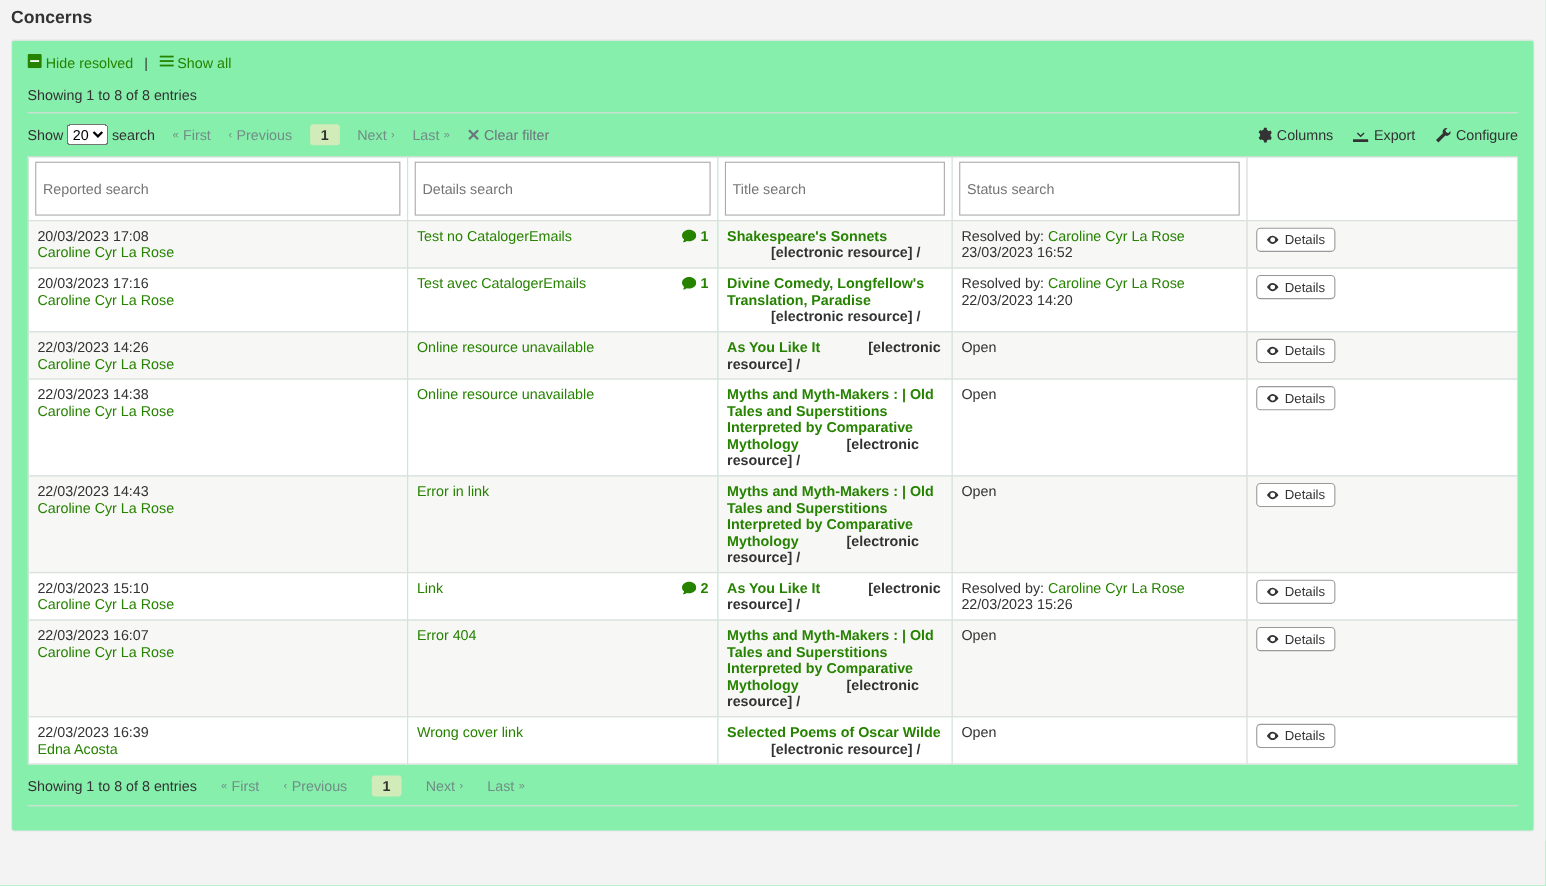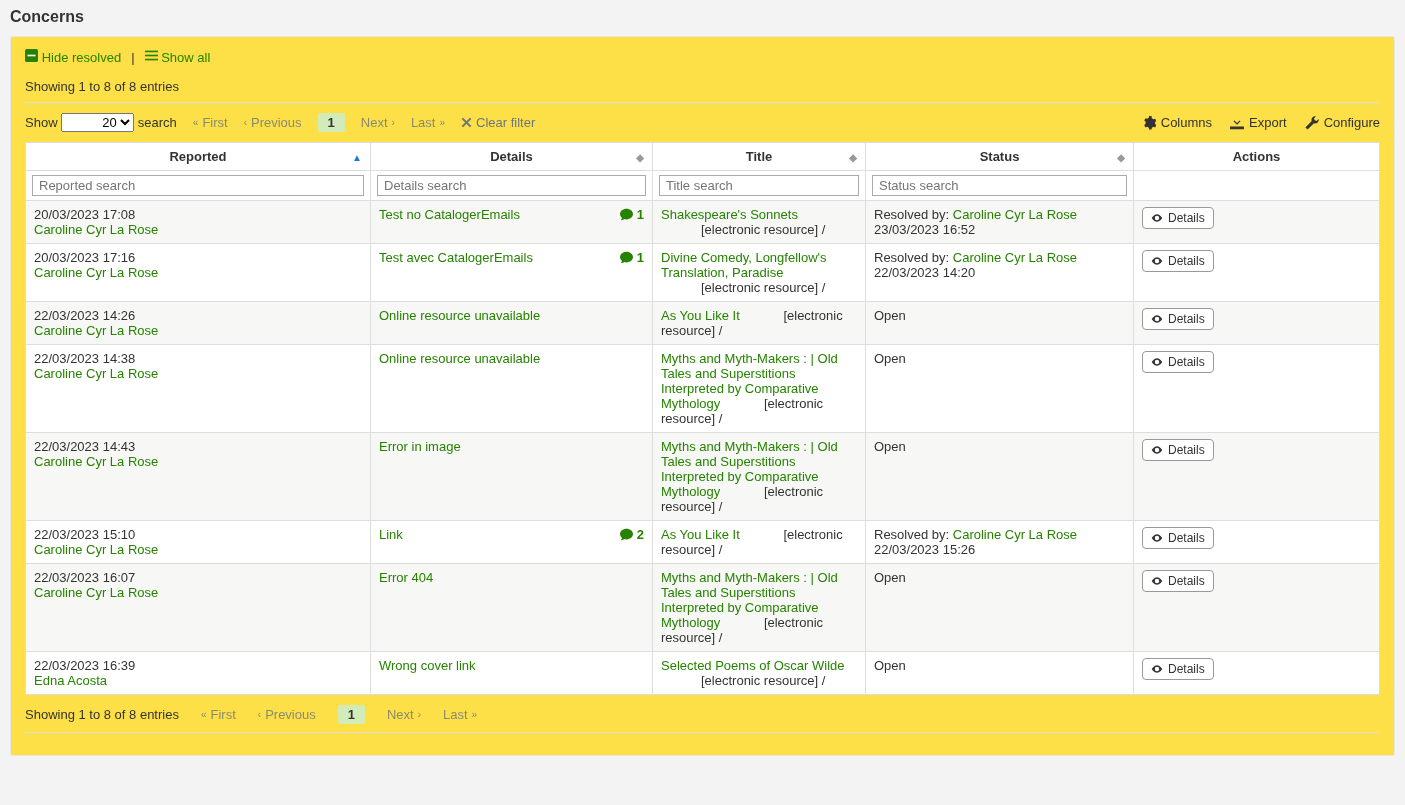--- a/index.html
+++ b/index.html
@@ -1,44 +1,44 @@
 <!DOCTYPE html>
 <html><head>
 <meta charset="utf-8">
 <style>
 html,body{margin:0;padding:0;font-family:Arial,Helvetica,sans-serif;font-size:13px;color:#333;background:#f3f3f3;}
 .page{padding:8px 10px;}
 h1{margin:0 0 10px 0;font-size:16px;font-weight:bold;color:#333;}
-.panel{background:#fde047;border:1px solid #e5e5e5;border-radius:3px;padding:12px 14px;}
+.panel{background:#86efac;border:1px solid #e5e5e5;border-radius:3px;padding:12px 14px;}
 .green-link{color:#268300;text-decoration:none;cursor:pointer;}
 .controls-line{display:flex;align-items:center;gap:8px;flex-wrap:wrap;}
 .separator{color:#333;padding:0 2px;}
 .showing{margin:14px 0 8px 0;color:#333;}
 hr.sep{border:none;border-top:1px solid #ddd;margin:8px 0 10px 0;}
 .toolbar{display:flex;align-items:center;gap:16px;flex-wrap:wrap;}
 .toolbar .right{margin-left:auto;display:flex;gap:18px;align-items:flex-end;}
-select{font-size:13px;padding-left:36px;}
+select{font-size:13px;}
 .pager-link{color:#6c757d;cursor:pointer;display:inline-flex;align-items:center;gap:4px;}
 .pager-link.disabled{color:#6c757d;opacity:.8;cursor:default;}
 .page-num{background:#d2ecb9;border-radius:3px;padding:2px 10px;font-weight:bold;color:#333;}
 .search-input{border:1px solid #aaa;height:20px;width:160px;padding:0 4px;font-size:13px;}
 .tool-link{color:#333;cursor:pointer;display:inline-flex;align-items:center;gap:5px;}
 .muted{color:#6c757d;}
 table{width:100%;border-collapse:collapse;margin-top:10px;table-layout:fixed;}
 th,td{border:1px solid #ddd;padding:6px 8px;text-align:left;vertical-align:top;font-size:13px;}
 thead th{background:#fff;position:relative;text-align:center;font-weight:bold;}
 th .sort{position:absolute;right:8px;top:50%;transform:translateY(-50%);font-size:10px;color:#999;}
 th .sort.asc{color:#1e7bd6;}
 tr.search-row td{background:#fff;padding:4px 6px;}
-.col-search{width:100%;box-sizing:border-box;border:1px solid #aaa;padding:2px 6px;font-size:13px;color:#555;}
+.col-search{width:100%;box-sizing:border-box;border:1px solid #aaa;padding:16px 6px;font-size:13px;color:#555;}
 tbody tr:nth-child(odd){background:#f7f7f6;}
 tbody tr:nth-child(even){background:#fff;}
 .badge{float:right;color:#268300;font-weight:bold;display:inline-flex;align-items:center;gap:4px;}
-.title-link{color:#268300;font-weight:normal;text-decoration:none;}
-.title-xtra{color:#333;font-weight:normal;padding-left:40px;}
+.title-link{color:#268300;font-weight:bold;text-decoration:none;}
+.title-xtra{color:#333;font-weight:bold;padding-left:40px;}
 .btn{display:inline-flex;align-items:center;gap:5px;background:#fff;border:1px solid #999;border-radius:4px;padding:3px 8px;font-size:12px;color:#333;cursor:pointer;}
 col.c-reported{width:345px;}
 col.c-details{width:282px;}
 col.c-title{width:213px;}
 col.c-status{width:268px;}
 col.c-actions{width:auto;}
 svg{flex-shrink:0;}
 .chev{font-size:10px;color:#6c757d;}
 .bottom-bar{display:flex;align-items:center;gap:22px;margin-top:10px;}
 </style>
@@ -126,27 +126,20 @@
 
   <table>
     <colgroup>
           <col class="c-reported">
           <col class="c-details">
           <col class="c-title">
           <col class="c-status">
           <col class="c-actions">
         </colgroup>
     <thead>
-      <tr>
-        <th><span>Reported</span><span class="sort asc">▲</span></th>
-        <th><span>Details</span><span class="sort">◆</span></th>
-        <th><span>Title</span><span class="sort">◆</span></th>
-        <th><span>Status</span><span class="sort">◆</span></th>
-        <th><span>Actions</span></th>
-      </tr>
       <tr class="search-row">
         <td><input class="col-search" placeholder="Reported search" style=""></td>
         <td><input class="col-search" placeholder="Details search" style=""></td>
         <td><input class="col-search" placeholder="Title search" style=""></td>
         <td><input class="col-search" placeholder="Status search" style=""></td>
         <td></td>
       </tr>
     </thead>
     <tbody id="tbody">
           <tr>
@@ -184,21 +177,21 @@
             <td><span>22/03/2023 14:38</span><br><a class="green-link">Caroline Cyr La Rose</a></td>
             <td><a class="green-link">Online resource unavailable</a></td>
             <td><a class="title-link">Myths and Myth-Makers : | Old Tales and Superstitions Interpreted by Comparative Mythology</a> <span class="title-xtra">[electronic resource] /</span></td>
             <td><span>Open</span></td>
             <td><button class="btn"><svg width="12" height="12" viewBox="0 0 16 16" fill="#333">
                   <path d="M8 3C4 3 1 8 1 8s3 5 7 5 7-5 7-5-3-5-7-5zm0 8a3 3 0 110-6 3 3 0 010 6z"></path>
                 </svg> Details</button></td>
           </tr>
           <tr>
             <td><span>22/03/2023 14:43</span><br><a class="green-link">Caroline Cyr La Rose</a></td>
-            <td><a class="green-link">Error in image</a></td>
+            <td><a class="green-link">Error in link</a></td>
             <td><a class="title-link">Myths and Myth-Makers : | Old Tales and Superstitions Interpreted by Comparative Mythology</a> <span class="title-xtra">[electronic resource] /</span></td>
             <td><span>Open</span></td>
             <td><button class="btn"><svg width="12" height="12" viewBox="0 0 16 16" fill="#333">
                   <path d="M8 3C4 3 1 8 1 8s3 5 7 5 7-5 7-5-3-5-7-5zm0 8a3 3 0 110-6 3 3 0 010 6z"></path>
                 </svg> Details</button></td>
           </tr>
           <tr>
             <td><span>22/03/2023 15:10</span><br><a class="green-link">Caroline Cyr La Rose</a></td>
             <td><a class="green-link">Link</a><span class="badge"><svg width="13" height="13" viewBox="0 0 16 16" fill="#268300">
                   <path d="M8 1C3.6 1 0 3.9 0 7.5c0 1.8.9 3.4 2.4 4.6-.2 1-.8 2.1-1.4 2.9 1.6 0 3.3-.6 4.4-1.4.8.2 1.7.4 2.6.4 4.4 0 8-2.9 8-6.5S12.4 1 8 1z"></path>

